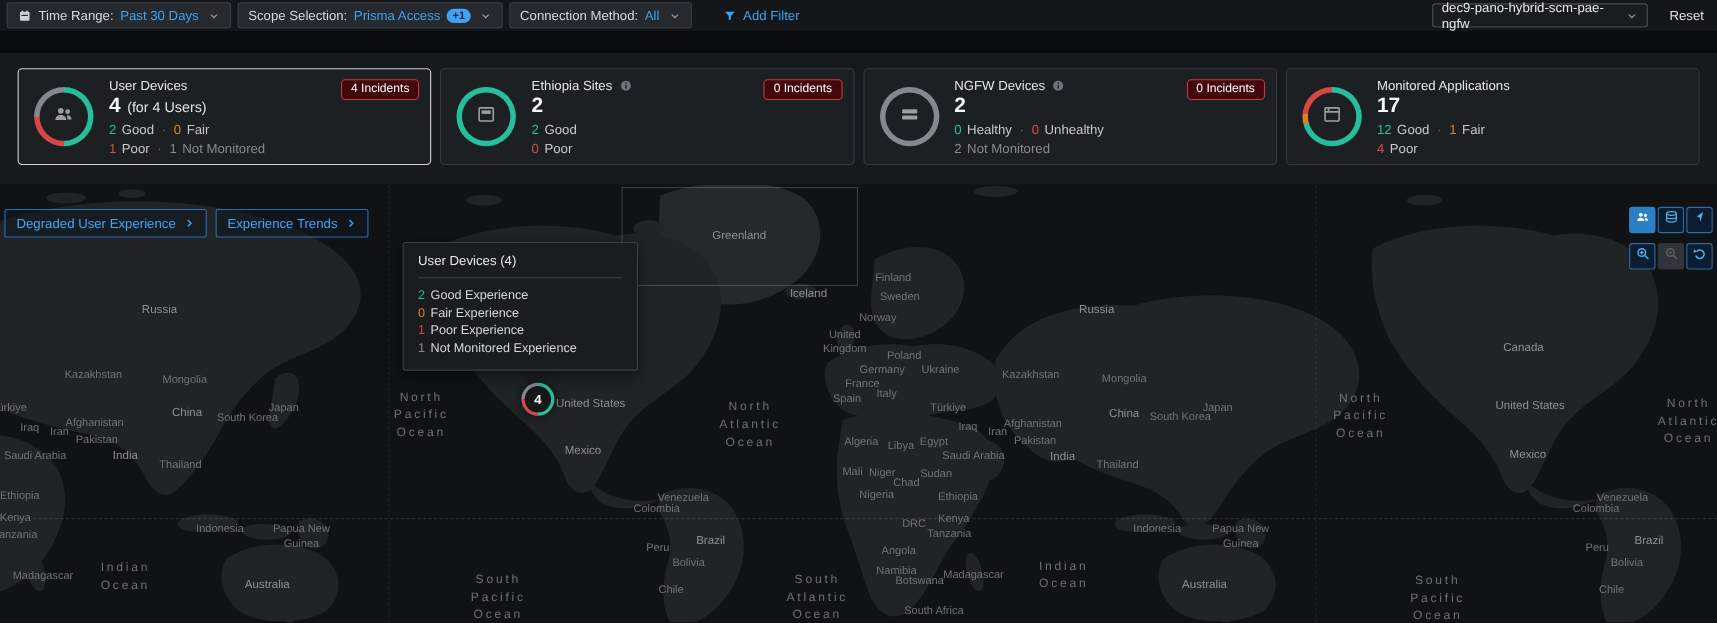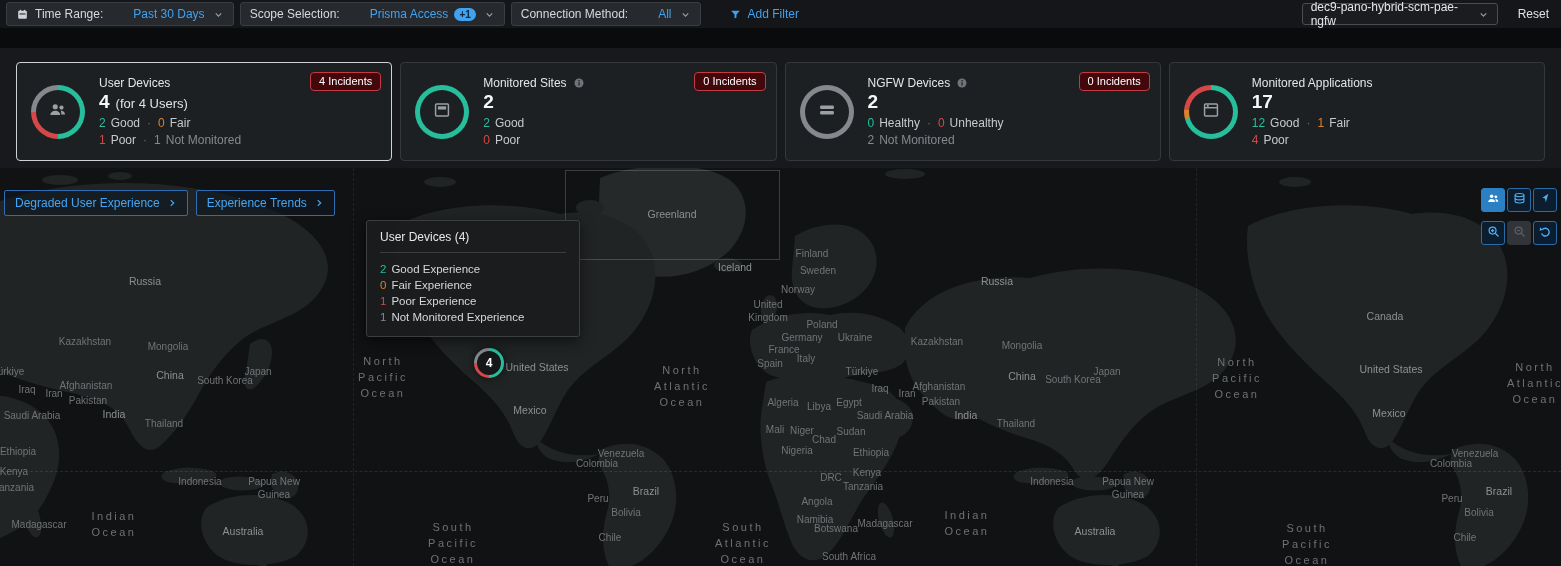--- a/index.html
+++ b/index.html
@@ -3,34 +3,34 @@
 <meta charset="utf-8">
 <style>
   html,body{margin:0;padding:0;background:#0a0b0c;font-family:"Liberation Sans","DejaVu Sans",sans-serif;}
   body{width:1561px;height:566px;position:relative;overflow:hidden;color:#d6d9db;-webkit-font-smoothing:antialiased;}
 
   
   .topbar{position:absolute;top:0;left:0;width:1561px;height:28px;background:#141619;display:flex;align-items:center;padding:0;box-sizing:border-box;}
   .chip{display:inline-flex;align-items:center;gap:6px;height:22px;background:#26292d;border:1px solid #3a3e43;border-radius:3px;padding:0 9px;margin-left:6px;font-size:12px;color:#d6d9db;cursor:pointer;white-space:nowrap;}
   .chip .ic{display:inline-flex;width:13px;height:13px;color:#cfd3d6;}
   .chip .ic svg{width:13px;height:13px;}
-  .chip-value{color:#3fa3f2;margin-left:24px;}
+  .chip-value{color:#3fa3f2;}
   .chip-badge{background:#3fa3f2;color:#10273d;font-size:10px;font-weight:bold;border-radius:9px;padding:1px 5px;line-height:11px;}
   .chev{display:inline-flex;width:11px;height:11px;color:#9aa0a5;margin-left:2px;}
   .chev svg{width:11px;height:11px;}
   .addfilter{display:inline-flex;align-items:center;gap:6px;margin-left:28px;color:#3fa3f2;font-size:12px;cursor:pointer;}
   .addfilter .ic{width:13px;height:13px;display:inline-flex;color:#3fa3f2;}
   .addfilter .ic svg{width:13px;height:13px;}
   .topbar-right{margin-left:auto;display:flex;align-items:center;margin-right:12px;gap:20px;}
   .selectbox{display:flex;align-items:center;justify-content:space-between;width:196px;height:22px;border:1px solid #4a4e53;border-radius:3px;background:#1a1c1f;padding:0 8px;font-size:12px;color:#e6e8ea;cursor:pointer;box-sizing:border-box;}
   .reset{font-size:12px;color:#dfe2e4;cursor:pointer;}
 
   
   .cards-band{position:absolute;top:48px;left:0;width:1561px;height:120px;background:#17191c;box-sizing:border-box;padding:14px 16px;}
-  .cards{display:flex;gap:8px;height:99px;}
+  .cards{display:flex;gap:8px;height:88px;}
   .card{flex:1;position:relative;background:#1d2023;border:1px solid #34383d;border-radius:4px;display:flex;align-items:center;padding:0 14px;box-sizing:border-box;cursor:pointer;}
   .card.selected{border-color:#cfd3d6;}
   .donut{width:54px;height:54px;border-radius:50%;position:relative;flex:0 0 54px;}
   .donut-hole{position:absolute;inset:5px;border-radius:50%;background:#1d2023;display:flex;align-items:center;justify-content:center;color:#9aa0a4;}
   .donut-hole svg{width:22px;height:22px;}
   .card-body{margin-left:14px;min-width:0;}
   .card-title-row{display:flex;align-items:center;gap:6px;font-size:12px;color:#e3e6e8;}
   .info-ic{width:12px;height:12px;display:inline-flex;}
   .info-ic svg{width:12px;height:12px;}
   .card-value{display:flex;align-items:baseline;gap:6px;margin-top:1px;}
@@ -185,21 +185,21 @@
         <div class="donut" style="background: conic-gradient(rgb(39, 190, 156) 0%, rgb(39, 190, 156) 100%);">
           <div class="donut-hole">
             <span class="ic"><svg viewBox="0 0 24 24" fill="none" stroke="currentColor" stroke-width="1.6">
                 <rect x="5" y="5.5" width="14" height="13" rx="1"></rect>
                 <rect x="7.5" y="8" width="9" height="3.5" fill="currentColor" stroke="none"></rect>
               </svg></span>
           </div>
         </div>
         <div class="card-body">
           <div class="card-title-row">
-            <span>Monitored Sites</span>
+            <span>Ethiopia Sites</span>
             <span class="info-ic">
               <svg viewBox="0 0 24 24">
                 <circle cx="12" cy="12" r="9" fill="#70747a"></circle>
                 <rect x="11" y="10.5" width="2.2" height="6.5" fill="#17191c"></rect>
                 <circle cx="12.1" cy="7.4" r="1.5" fill="#17191c"></circle>
               </svg>
             </span>
           </div>
           <div class="card-value">
             <span class="big">2</span>

